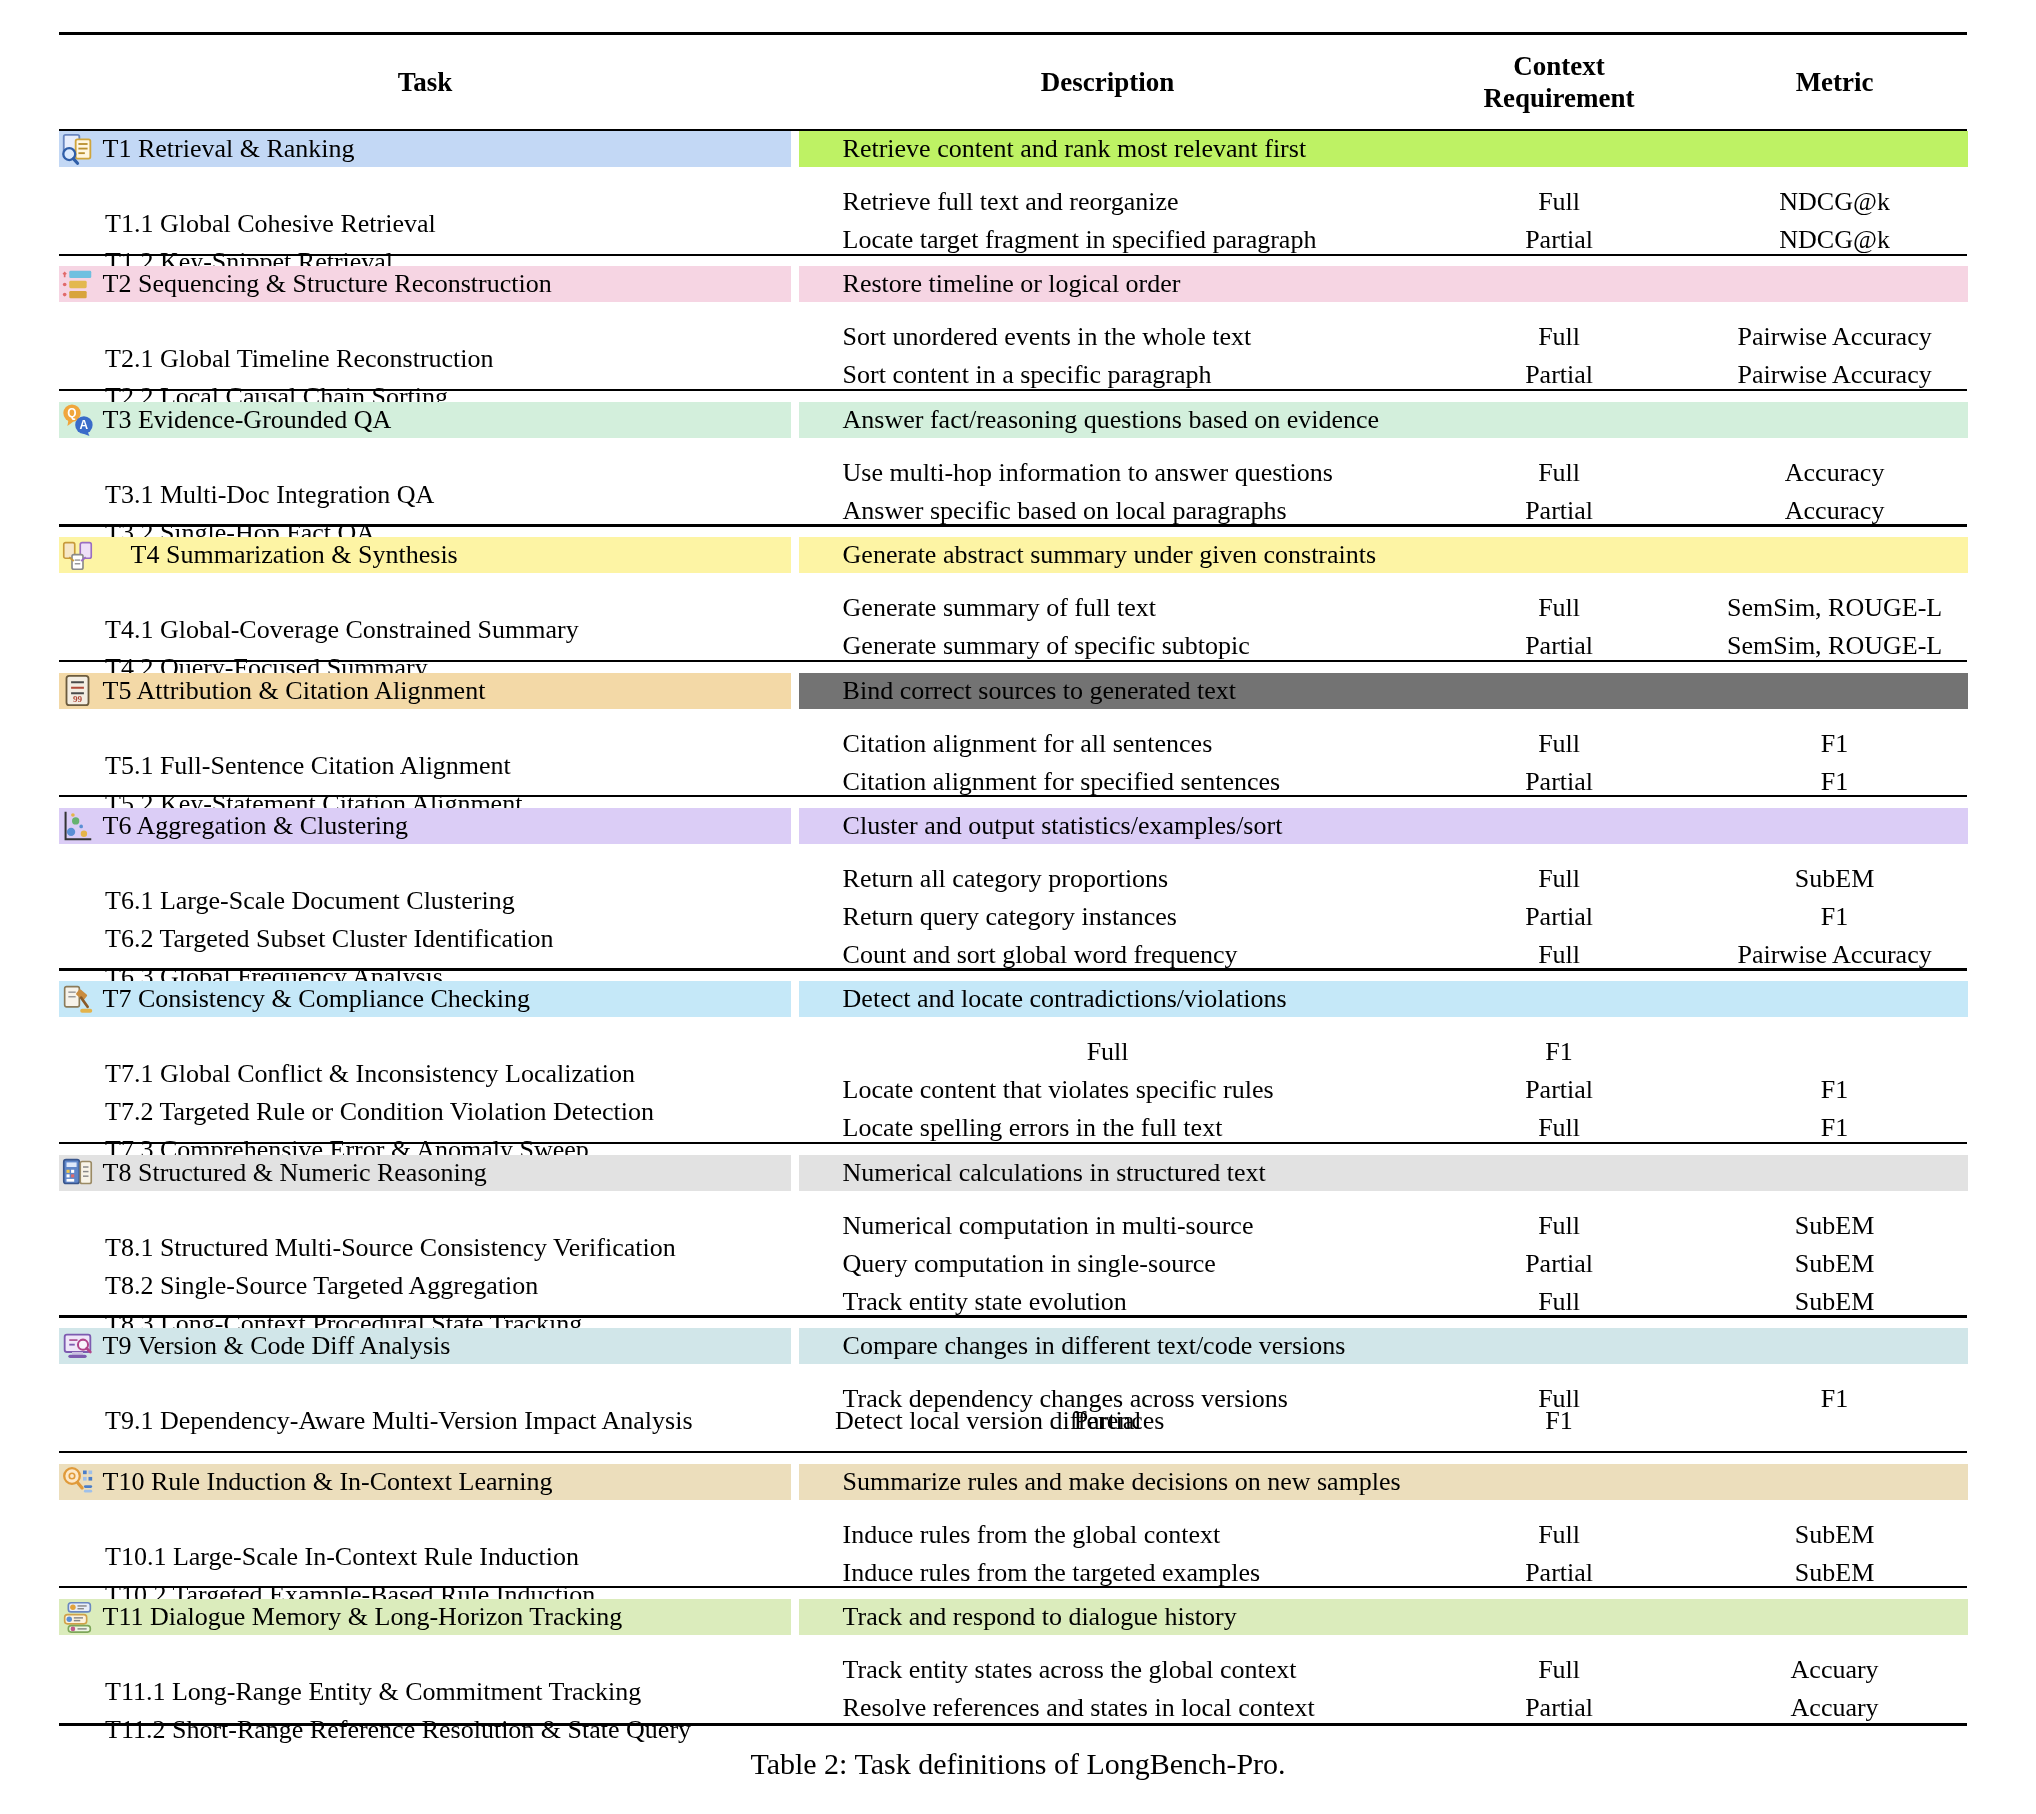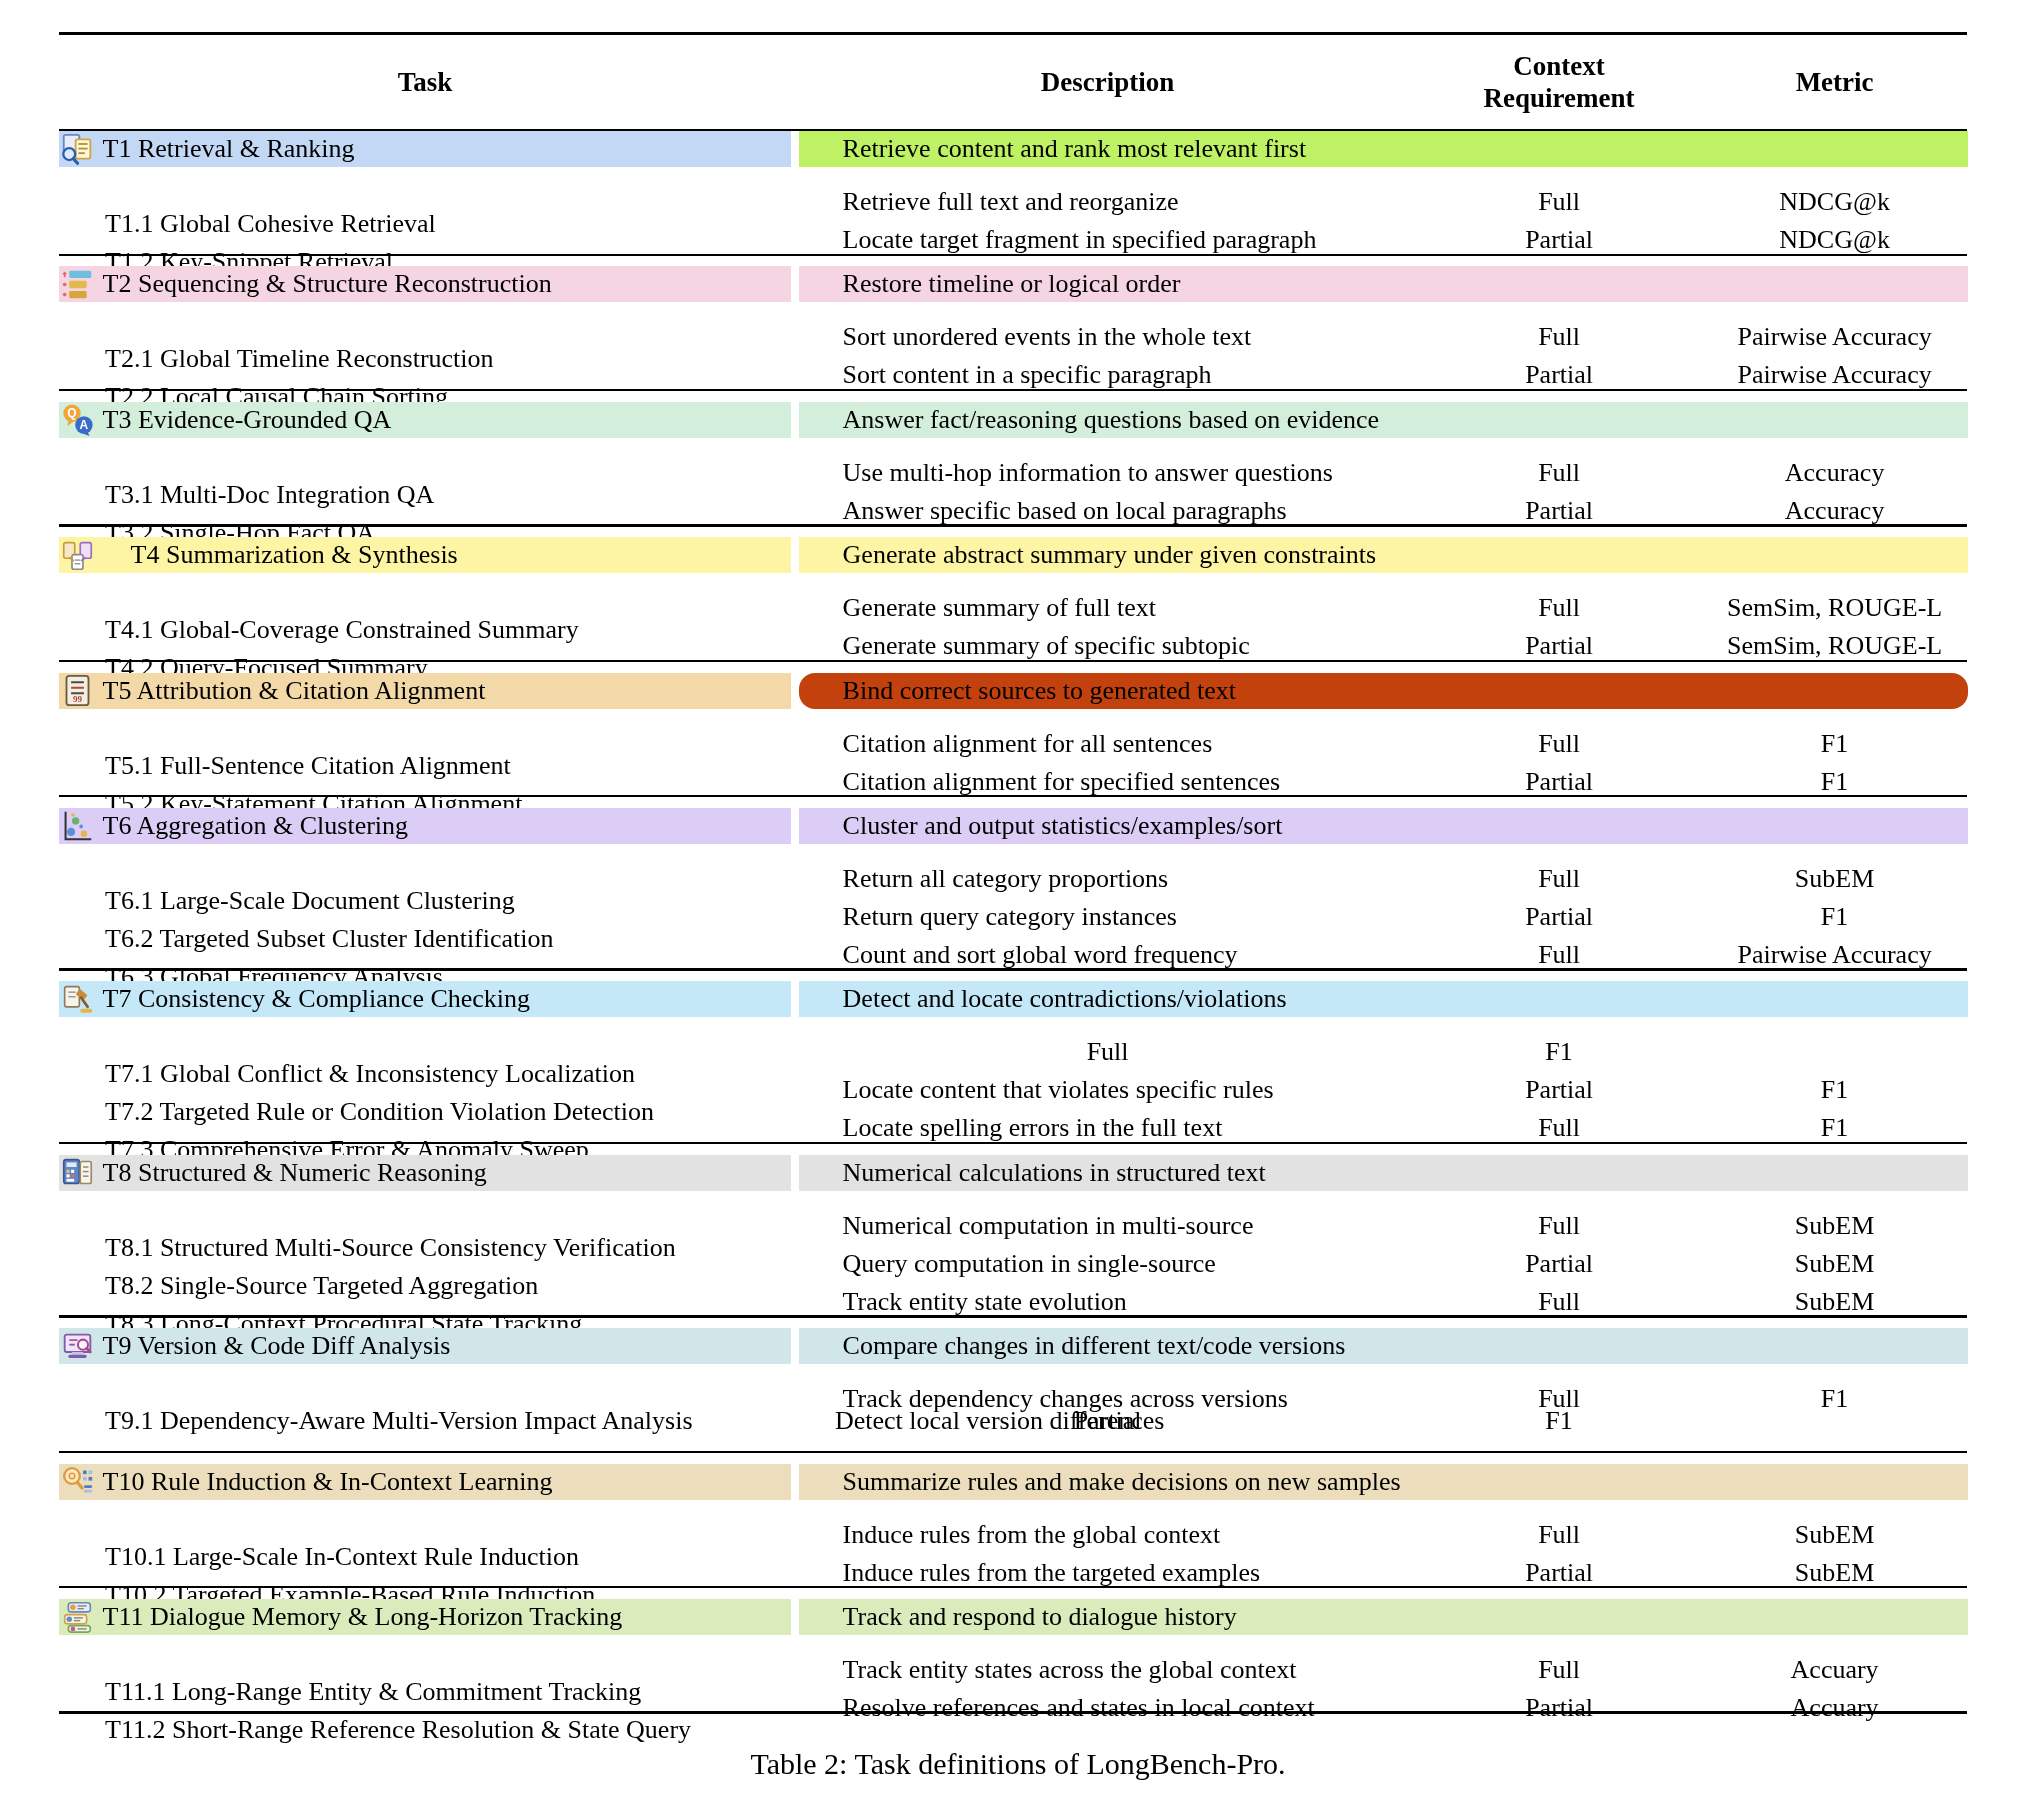--- a/index.html
+++ b/index.html
@@ -3,21 +3,21 @@
 <meta charset="utf-8">
 <style>
   html,body{margin:0;padding:0;background:#ffffff;}
   body{
     width:2036px;height:1814px;position:relative;overflow:hidden;
     font-family:"Liberation Serif","DejaVu Serif",serif;color:#000;
   }
   .paper-table{
     position:absolute;left:59px;top:32px;width:1908px;
     border-top:3.8px solid #000;border-bottom:3.8px solid #000;
-    padding-bottom:0;box-sizing:border-box;
+    padding-bottom:12px;box-sizing:border-box;
   }
   .row{display:grid;grid-template-columns:732px 7.6px 618px 285px 266px;align-items:center;}
   .header-row{border-bottom:2.4px solid #000;height:94px;}
   .hcell{display:flex;align-items:center;justify-content:center;height:100%;
     font-weight:bold;font-size:27px;text-align:center;white-space:pre-line;line-height:1.2;}
   .band-row{height:36px;}
   .sub-row{height:38px;}
   .cell{font-size:26px;line-height:1;}
   .task-cell{display:flex;align-items:center;height:100%;}
   .task-cell .ttl{white-space:nowrap;}
@@ -191,21 +191,21 @@
               <rect x="6" y="2" width="24" height="32" rx="3" fill="#f3ede2" stroke="#6b5b3e" stroke-width="2"></rect>
               <line x1="11" y1="9" x2="25" y2="9" stroke="#4a4a4a" stroke-width="2.2"></line>
               <line x1="11" y1="15" x2="25" y2="15" stroke="#b04a3a" stroke-width="2.2"></line>
               <line x1="11" y1="21" x2="25" y2="21" stroke="#4a4a4a" stroke-width="2.2"></line>
               <text x="18" y="31" text-anchor="middle" font-size="10" font-weight="bold" fill="#b04a3a" font-family="serif">99</text>
             </svg>
           </span>
           <span class="ttl">T5 Attribution &amp; Citation Alignment</span>
         </div>
         <div></div>
-        <div class="band-right" style="background: #c2410c; border-radius: 16px;">
+        <div class="band-right" style="background: #737373;">
           <span class="cell desc-cell">Bind correct sources to generated text</span>
         </div>
       </div>
       <div class="row sub-row">
         <div class="cell sub-task">T5.1 Full-Sentence Citation Alignment</div>
         <div></div>
         <div class="cell desc-cell">Citation alignment for all sentences</div>
         <div class="cell ctx-cell">Full</div>
         <div class="cell metric-cell">F1</div>
       </div>

